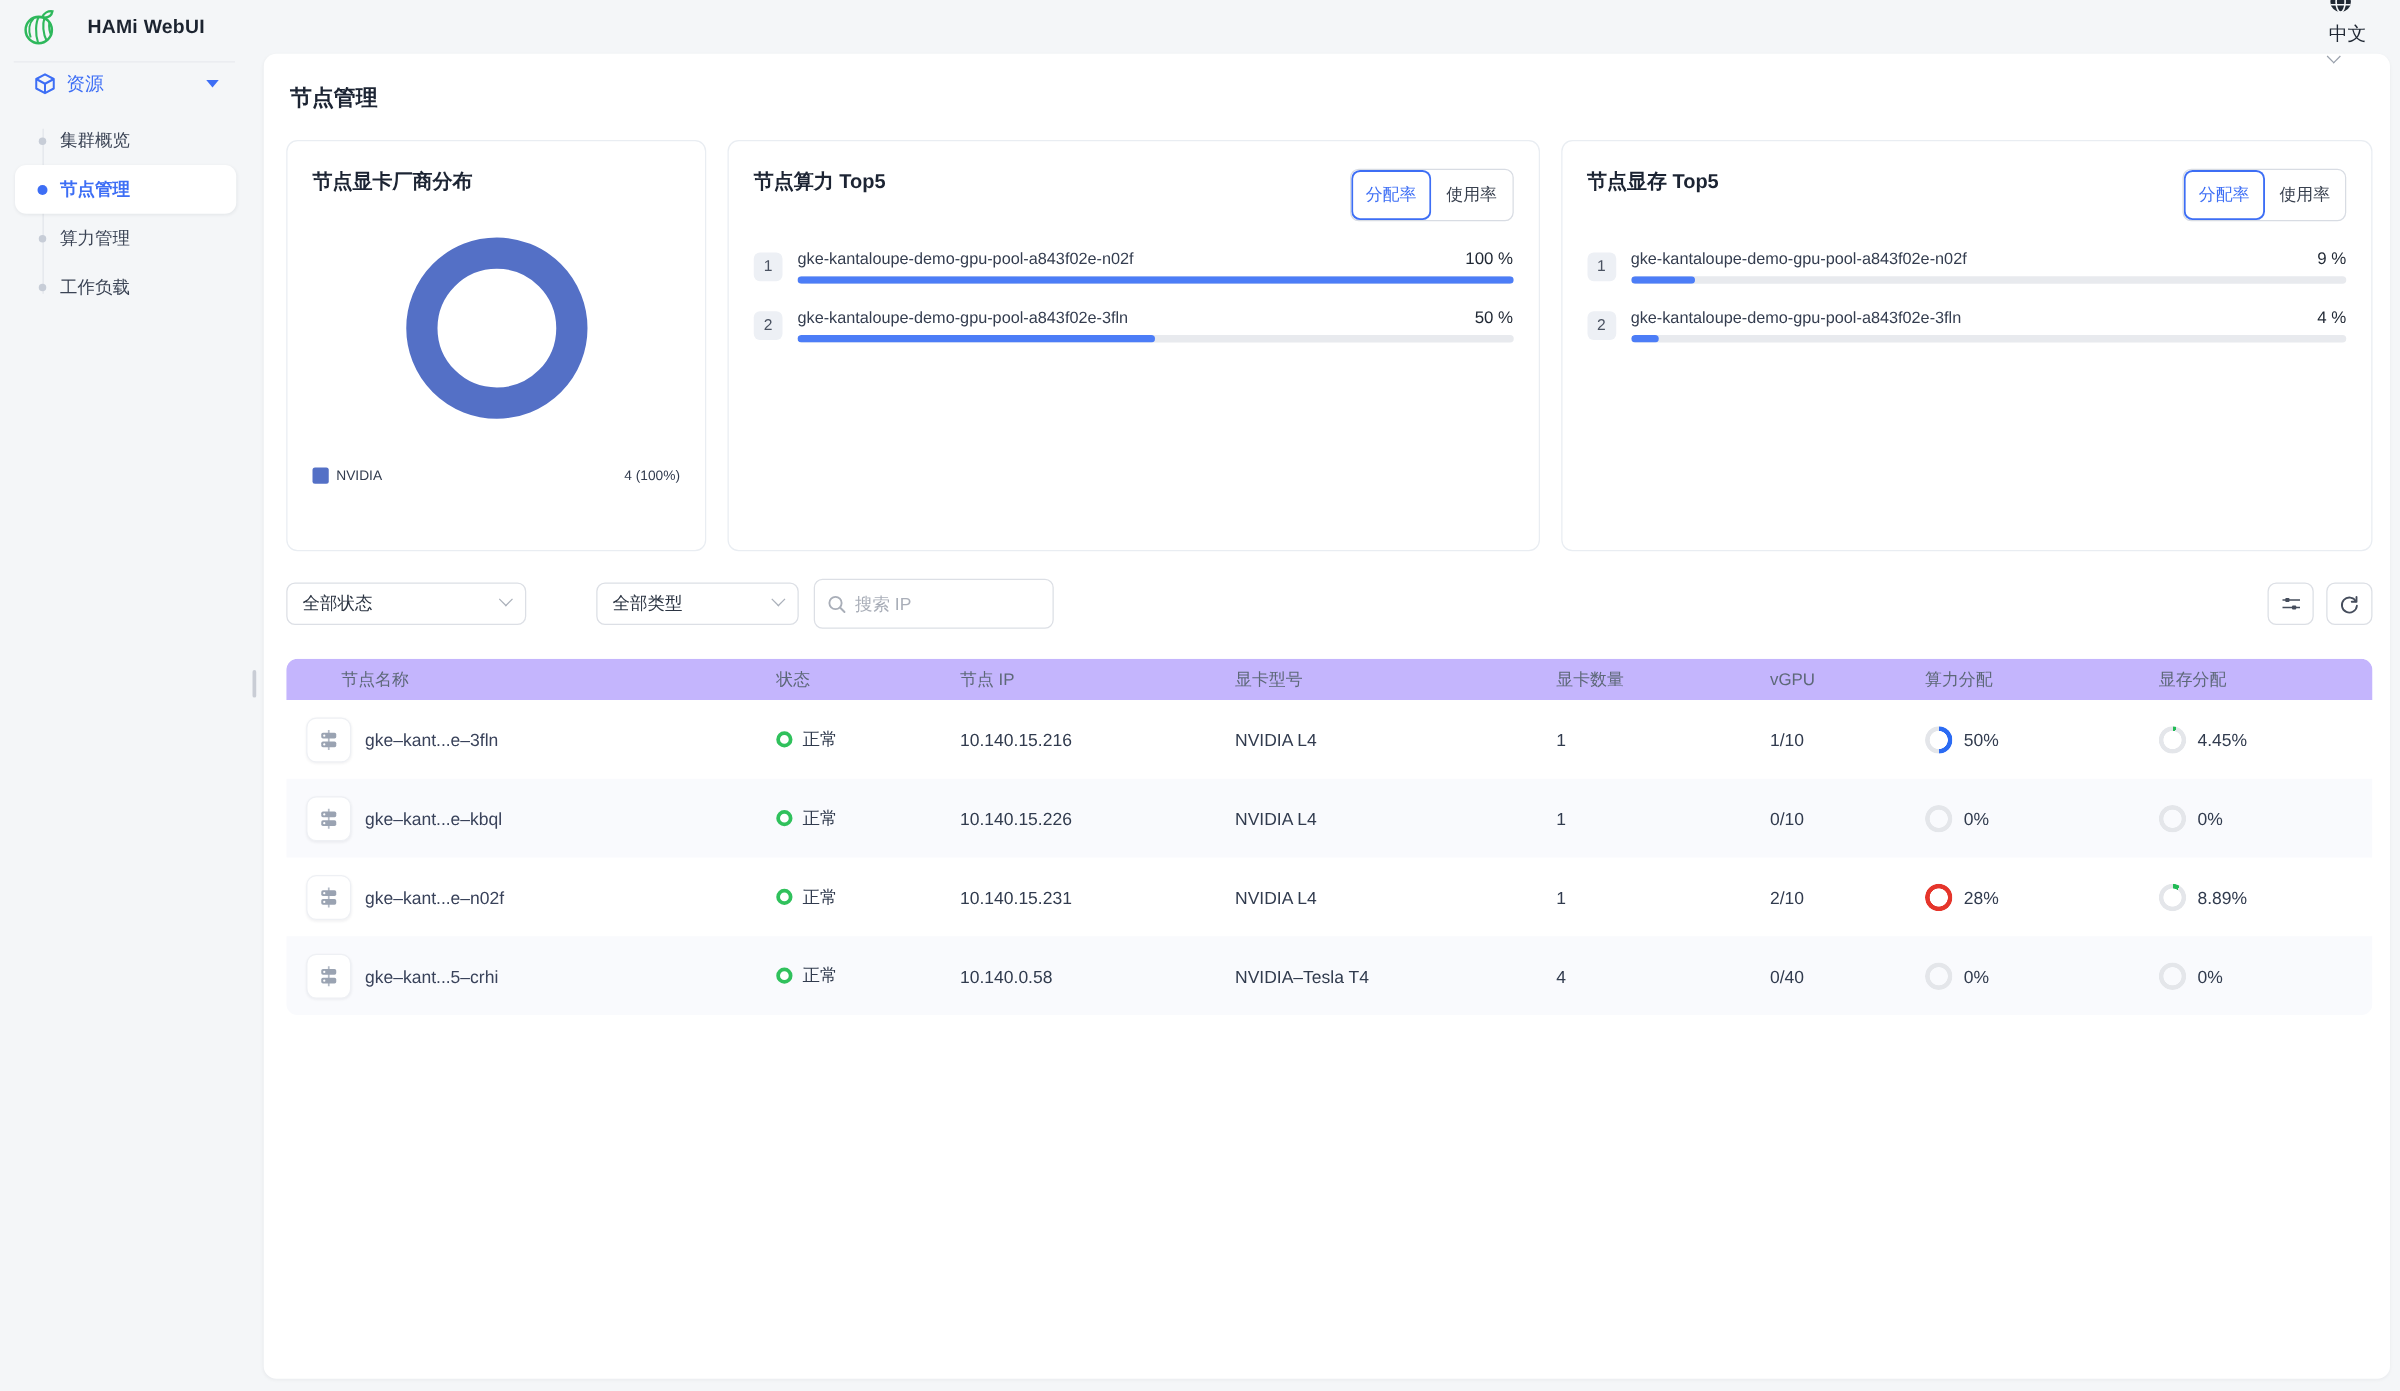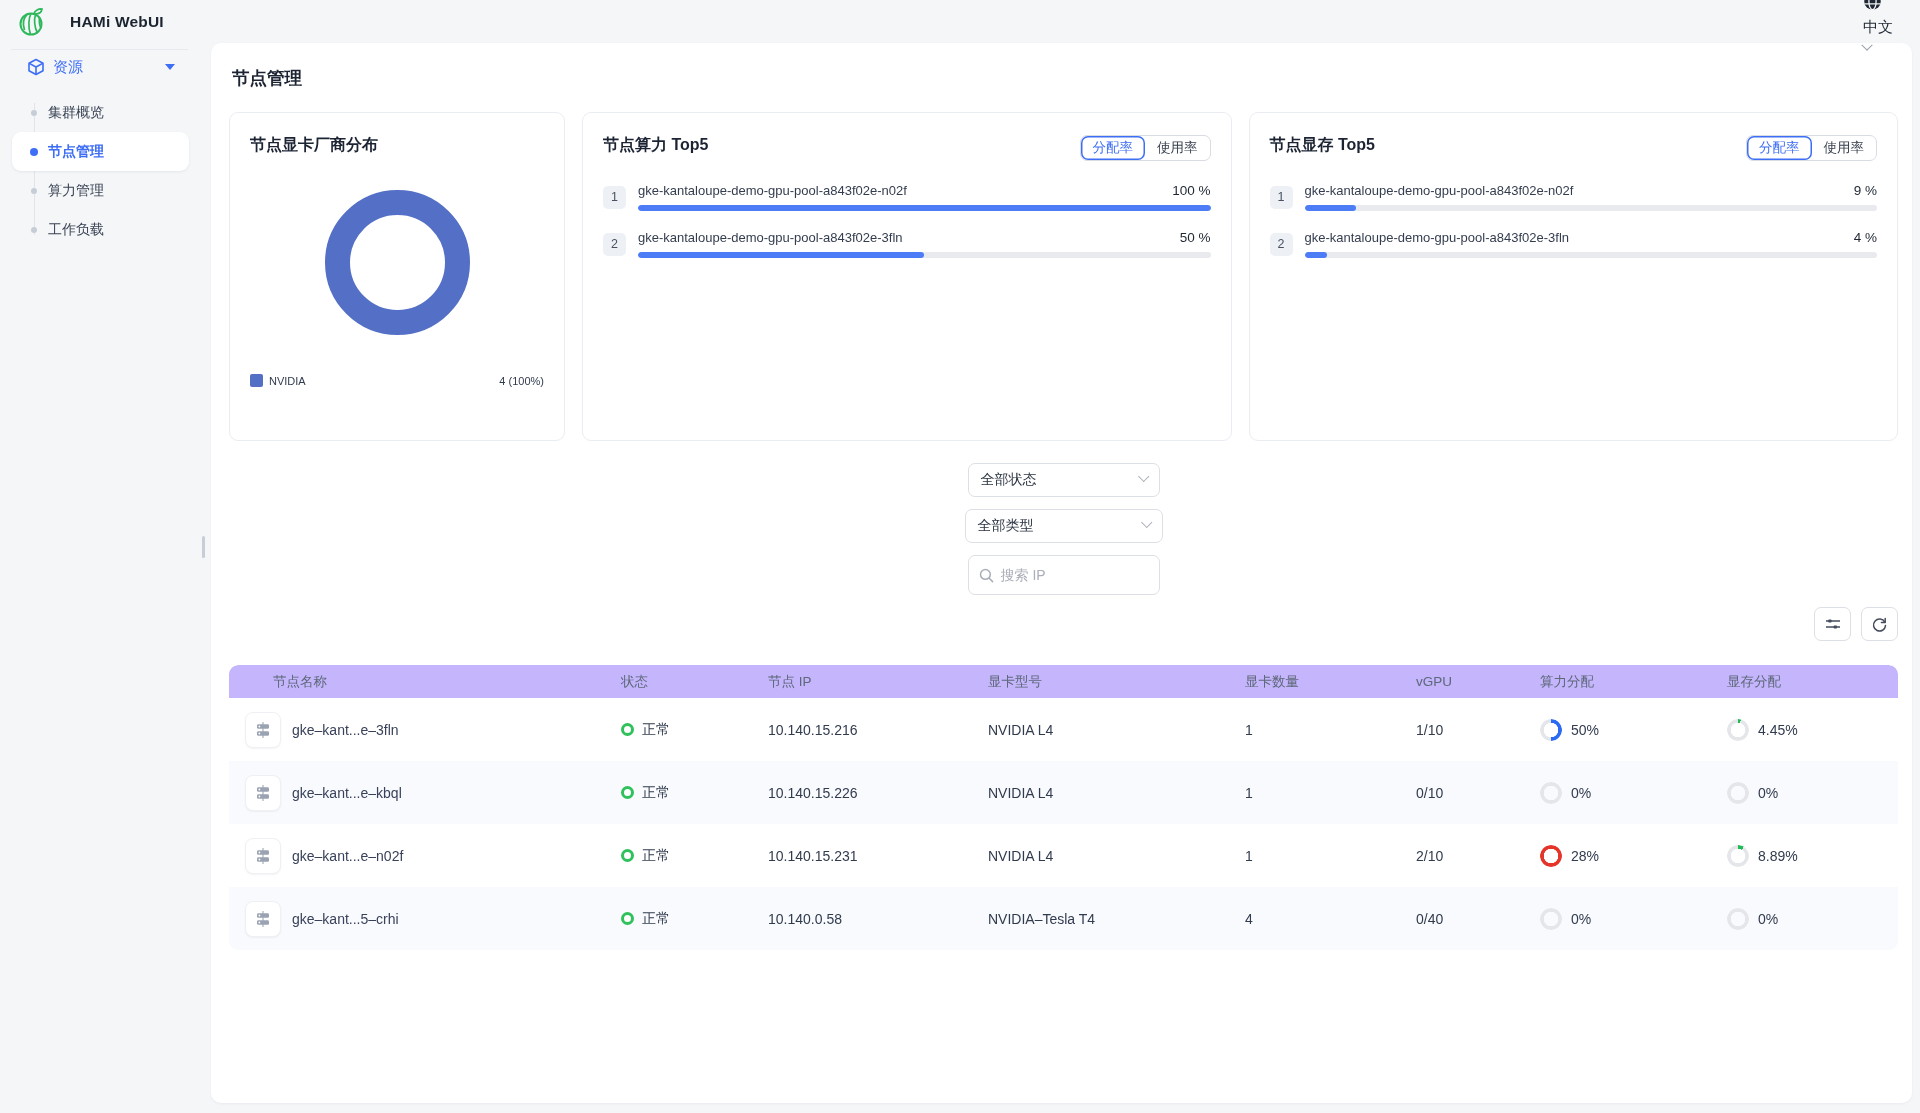--- a/index.html
+++ b/index.html
@@ -43,36 +43,36 @@
   .card-title { font-size:16px; font-weight:bold; color:#1c2433; }
 
   .donut-wrap { display:flex; justify-content:center; margin-top:34px; }
   .donut { width:145px; height:145px; border-radius:50%; border:25px solid #5470c6; }
   .legend-row { display:flex; align-items:center; margin-top:39px; font-size:11px; }
   .legend-swatch { width:13px; height:13px; border-radius:2px; margin-right:6px; }
   .legend-label { color:#313b4e; }
   .legend-value { margin-left:auto; color:#313b4e; }
 
   .toggle-group { margin-left:auto; display:inline-flex; border:1px solid #d8dce3; border-radius:7px; background:#fff; }
-  .toggle-btn { min-width:56px; height:24px; padding:0 12px; display:flex; align-items:center; justify-content:center; font-size:13.5px; color:#39414f; cursor:pointer; border-radius:7px; }
+  .toggle-btn { min-width:56px; height:40px; padding:0 12px; display:flex; align-items:center; justify-content:center; font-size:13.5px; color:#39414f; cursor:pointer; border-radius:7px; }
   .toggle-btn.active { color:var(--accent); box-shadow:0 0 0 1.5px var(--accent) inset; font-weight:500; }
 
   .top5-list { margin-top:22px; }
   .top5-item { display:flex; gap:12px; margin-bottom:19px; }
   .rank-badge { width:23px; height:23px; flex:0 0 23px; border-radius:5px; background:#edf0f5; color:#4a5261; font-size:12.5px; display:flex; align-items:center; justify-content:center; align-self:center; }
   .top5-body { flex:1; }
   .top5-line1 { display:flex; align-items:baseline; font-size:13px; color:#343d4f; }
   .top5-pct { margin-left:auto; font-size:13.5px; color:#1f2733; }
   .top5-track { margin-top:7px; height:6px; border-radius:3px; background:#e8eaee; overflow:hidden; }
   .top5-fill { height:100%; border-radius:3px; background:var(--bar-blue); }
 
   
-  .filters { display:flex; align-items:center; gap:12px; margin-top:22px;flex-direction:column; }
+  .filters { display:flex; align-items:center; gap:12px; margin-top:22px; }
   .select-box { width:192px; height:34px; border:1px solid #dcdfe5; border-radius:7px; background:#fff; display:flex; align-items:center; padding:0 12px; font-size:14px; color:#2b3442; cursor:pointer; }
-  .select-box.w2 { width:198px; }
+  .select-box.w2 { width:162px;margin-left:44px; }
   .select-box .chev { margin-left:auto; transform:rotate(45deg) translate(-2px,-3px); border-color:#aab0ba; }
   .search-box { width:192px; height:40px; border:1px solid #dcdfe5; border-radius:7px; background:#fff; display:flex; align-items:center; padding:0 10px; gap:7px; }
   .search-box input { border:none; outline:none; width:130px; font-size:14px; color:#2b3442; font-family:inherit; background:transparent; }
   .search-box input::placeholder { color:#a9aeb8; }
   .icon-btns { margin-left:auto; display:flex; gap:10px; }
   .icon-btn { width:37px; height:34px; border:1px solid #dcdfe5; border-radius:7px; background:#fff; display:flex; align-items:center; justify-content:center; cursor:pointer; }
 
   
   .table { margin-top:24px; border-radius:9px; overflow:hidden; }
   .tgrid { display:grid; grid-template-columns:392px 147px 220px 257px 171px 124px 187px 1fr; align-items:center; }

